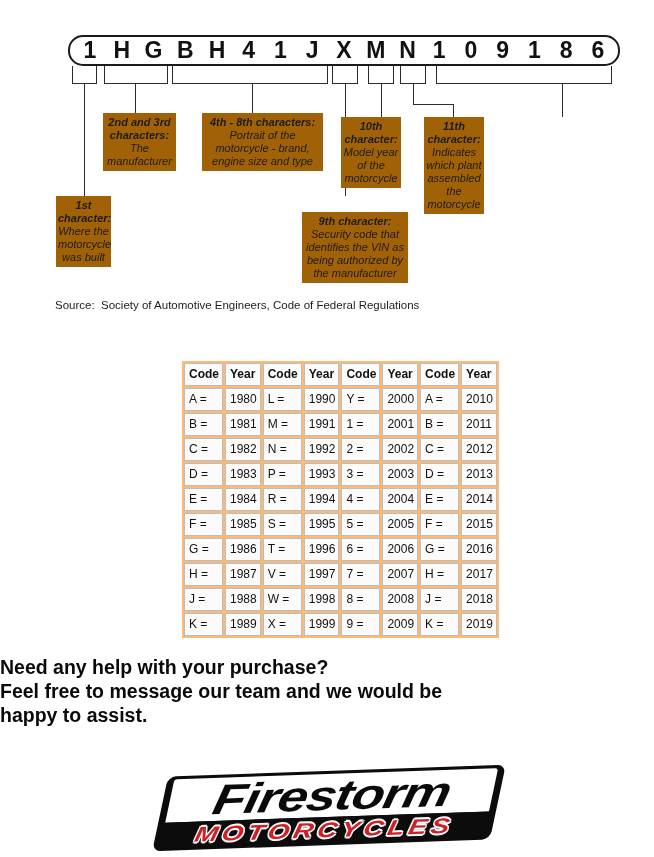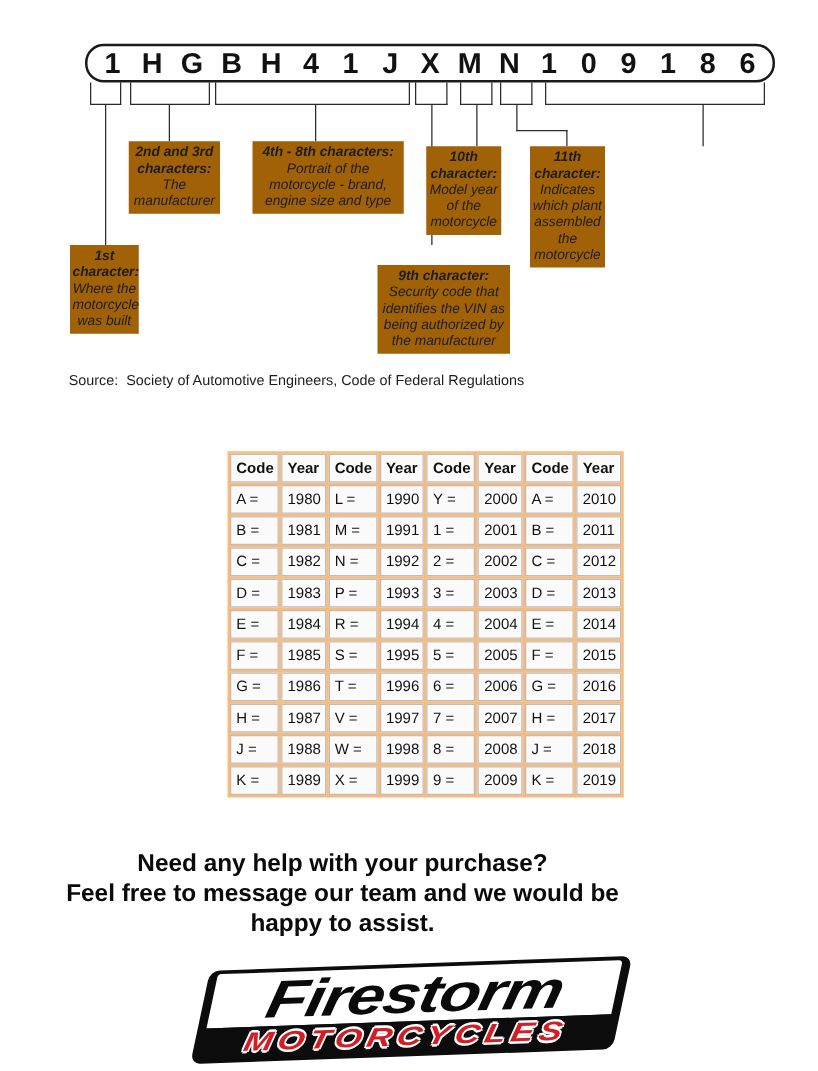--- a/index.html
+++ b/index.html
@@ -55,22 +55,22 @@
   
   .table-wrap { position:absolute; left:182px; top:361px; }
   table { border-collapse:separate; border-spacing:2px; background:#fdba74; }
   th, td { border:1px solid #bdbdbd; background:#fbfbfb; font-size:12px; line-height:15px;
            padding:3px 3px 3px 4px; text-align:left; vertical-align:middle; color:#111; }
   th { font-weight:bold; }
   .col-code { width:36px; }
   .col-year { width:30px; }
 
   
-  .help { position:absolute; left:0; top:655px; width:548px; text-align:center;
-          font-size:19.5px; font-weight:bold; line-height:24px; color:#0a0a0a;margin-top:24px; }
+  .help { position:absolute; left:0; top:655px; width:548px; 
+          font-size:19.5px; font-weight:bold; line-height:24px; color:#0a0a0a; }
 
   
   .logo { position:absolute; left:160px; top:771px; width:338px; height:74px; transform:rotate(-2deg); }
   .logo-skew { width:100%; height:100%; transform:skewX(-14deg); background:#0c0c0c;
                border-radius:8px; padding:3px 7px; display:flex; flex-direction:column; }
   .logo-top { flex:1; background:#ffffff; border-radius:3px 3px 0 0;
               display:flex; align-items:center; justify-content:center; overflow:hidden; }
   .logo-top span { font-size:42px; font-weight:bold; font-style:italic; color:#0a0a0a;
                    white-space:nowrap; transform:scaleX(1.28); letter-spacing:-1px; }
   .logo-bottom { height:25px; display:flex; align-items:center; justify-content:center; background:#0c0c0c; }

